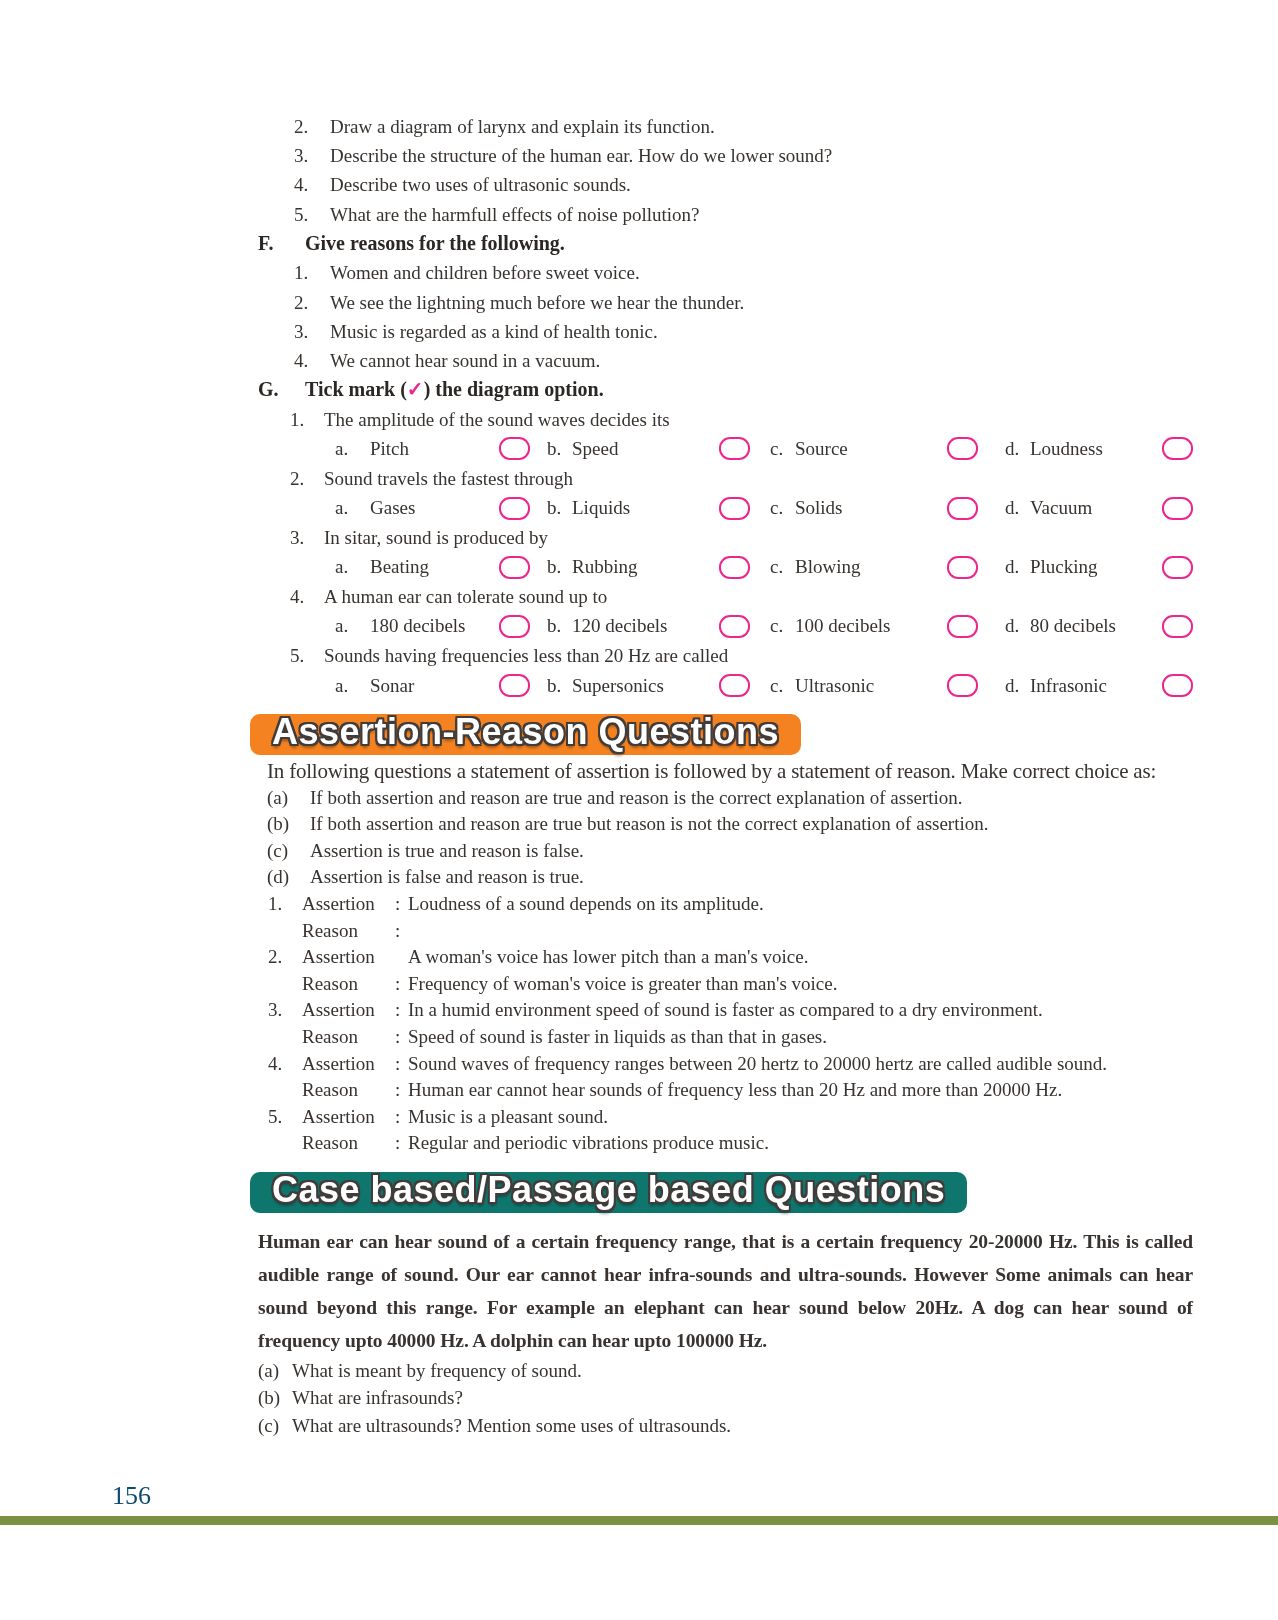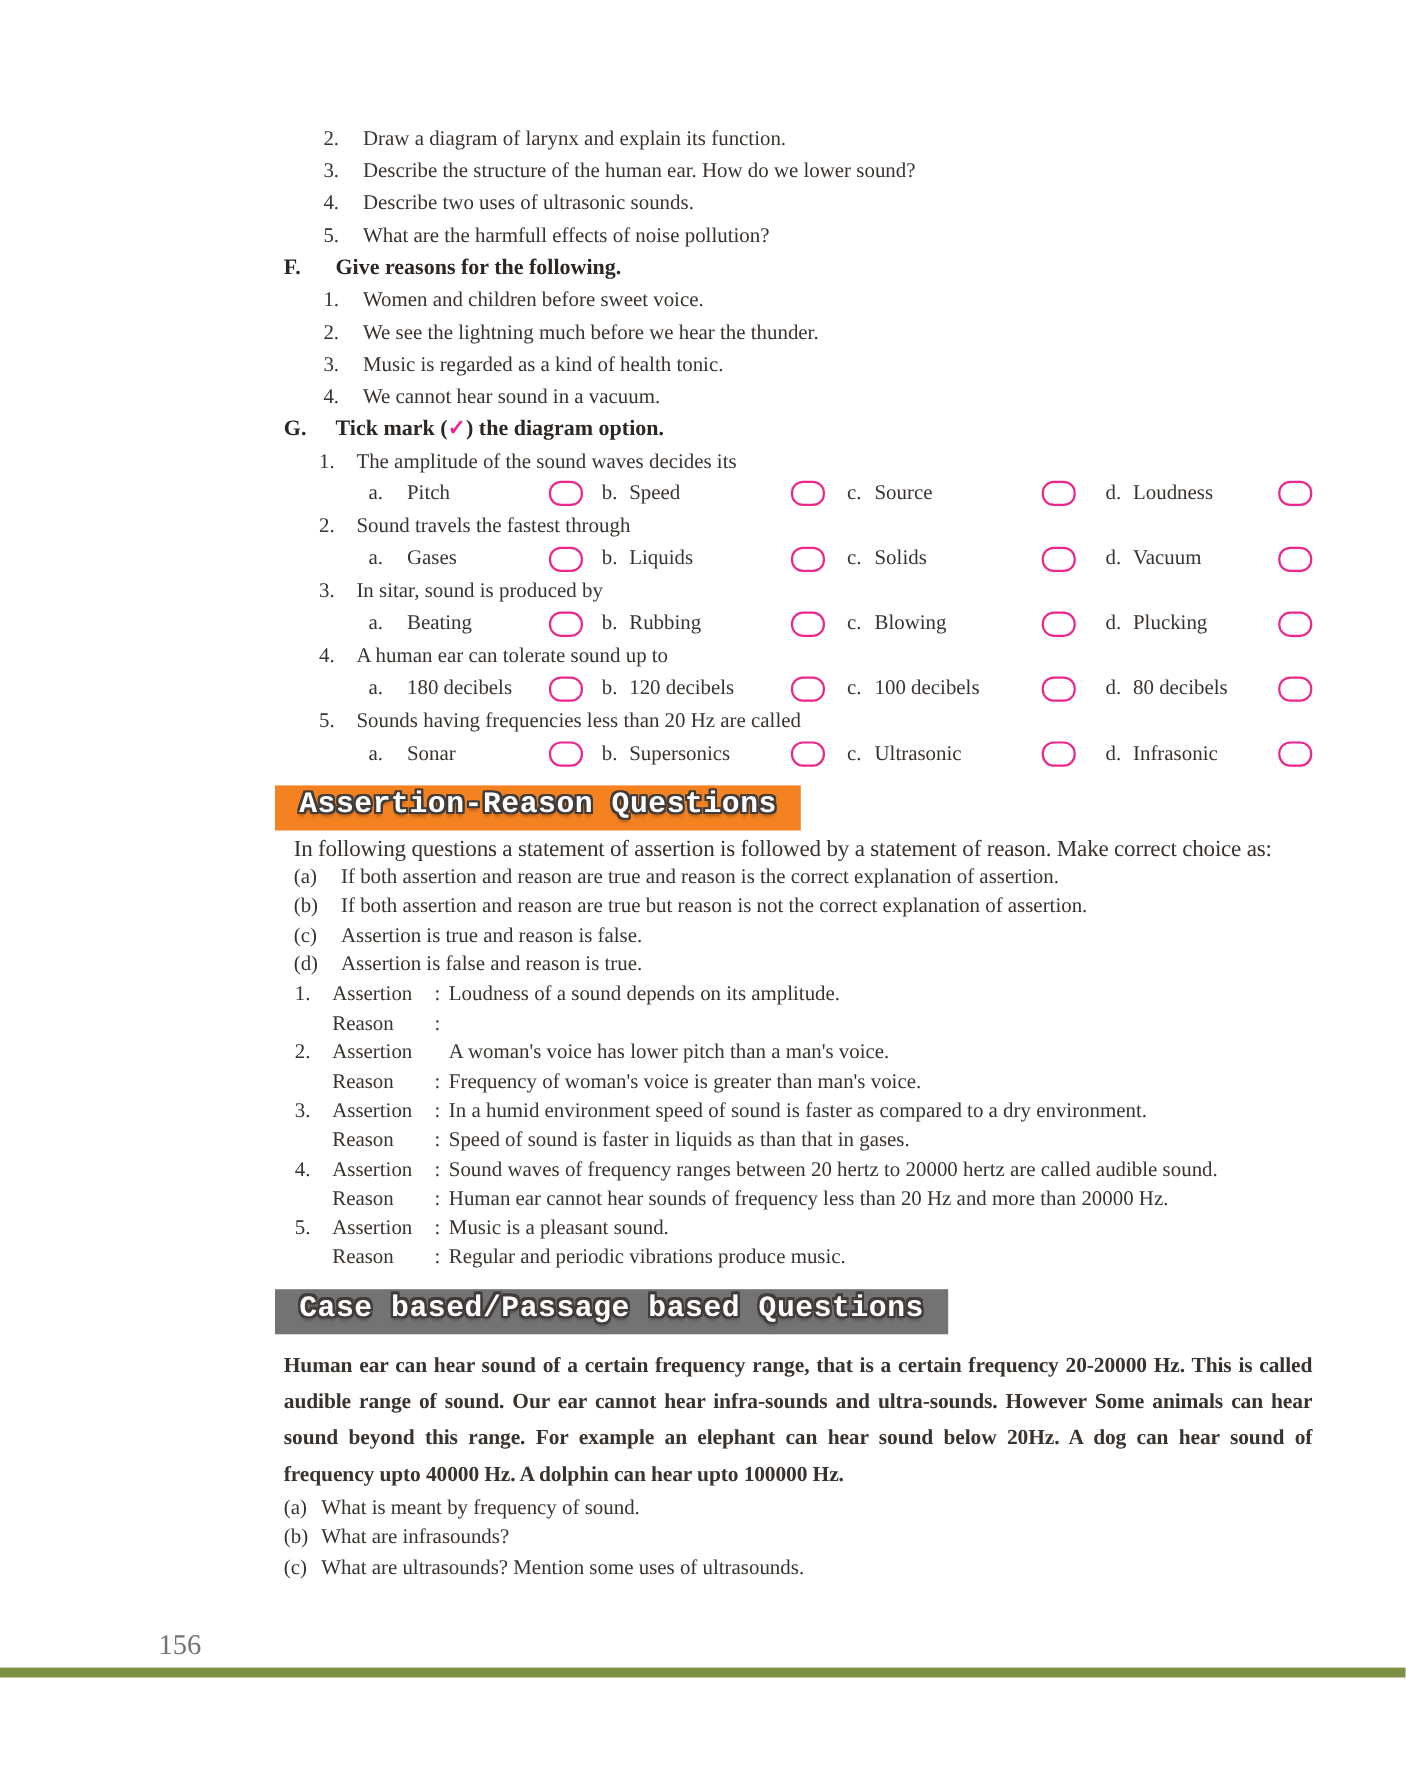--- a/index.html
+++ b/index.html
@@ -36,43 +36,43 @@
   .opt.c1 { padding-right:17px; }
   .opt.c2 { padding-right:20px; }
   .opt.c3 { padding-right:27px; }
   .opt.c4 { padding-right:0; }
   .oval {
     margin-left:auto; width:31px; height:23px;
     border:2.5px solid #ED268E; border-radius:11px; background:#fff; flex:none;
   }
   
   .banner {
-    display:inline-block; margin-left:-8px; border-radius:0;
+    display:inline-block; margin-left:-8px; border-radius:10px;
     padding:3px 22px 8px;
-    font-family:Liberation Mono, monospace; font-weight:bold; font-size:27px;
+    font-family:Liberation Sans, sans-serif; font-weight:bold; font-size:36px;
     color:#ffffff; letter-spacing:0.5px; line-height:30px;
     text-shadow:
       -2px -2px 0 #413C3A, 2px -2px 0 #413C3A,
       -2px 2px 0 #413C3A, 2px 2px 0 #413C3A,
       -2px 0 0 #413C3A, 2px 0 0 #413C3A,
       0 -2px 0 #413C3A, 0 2px 0 #413C3A,
       0 4px 3px rgba(0,0,0,0.35);
   }
   .banner.orange { background:#F58220; margin-top:13px; }
-  .banner.brown  { background:#737373; margin-top:15px; }
+  .banner.brown  { background:#0f766e; margin-top:15px; }
   
   .intro { font-size:21px; line-height:27px; margin-left:9px; margin-top:3px; letter-spacing:-0.2px; }
   .choice-row { display:grid; grid-template-columns:43px 1fr; margin-left:9px; font-size:19px; line-height:26.6px; }
   .ar-row { display:grid; grid-template-columns:44px 93px 13px 1fr; font-size:19px; line-height:26.6px; }
   .ar-row .n { padding-left:10px; }
   
   .passage { font-size:19.5px; line-height:33px; text-align:justify; margin-top:12px; letter-spacing:-0.1px;font-weight:bold; }
   .subq { display:grid; grid-template-columns:34px 1fr; font-size:19px; line-height:27.5px; }
   
-  .page-num { position:absolute; left:144px; top:1481px; font-size:26px; color:#737373; }
+  .page-num { position:absolute; left:112px; top:1481px; font-size:26px; color:#0c4a6e; }
   .green-bar { position:absolute; left:0; top:1516px; width:1278px; height:9px; background:#7C9144; }
 </style>
 </head>
 <body>
 
 <div class="page">
   <div class="content">
 
     <div>
       <div class="list-item">

